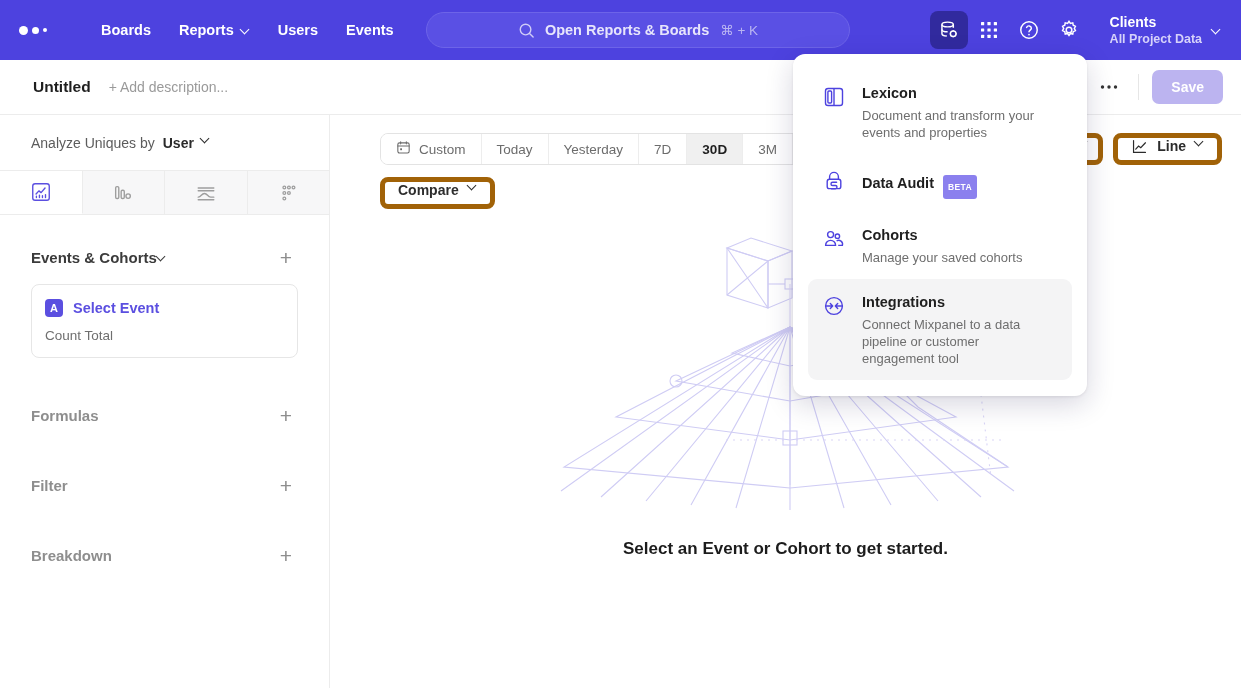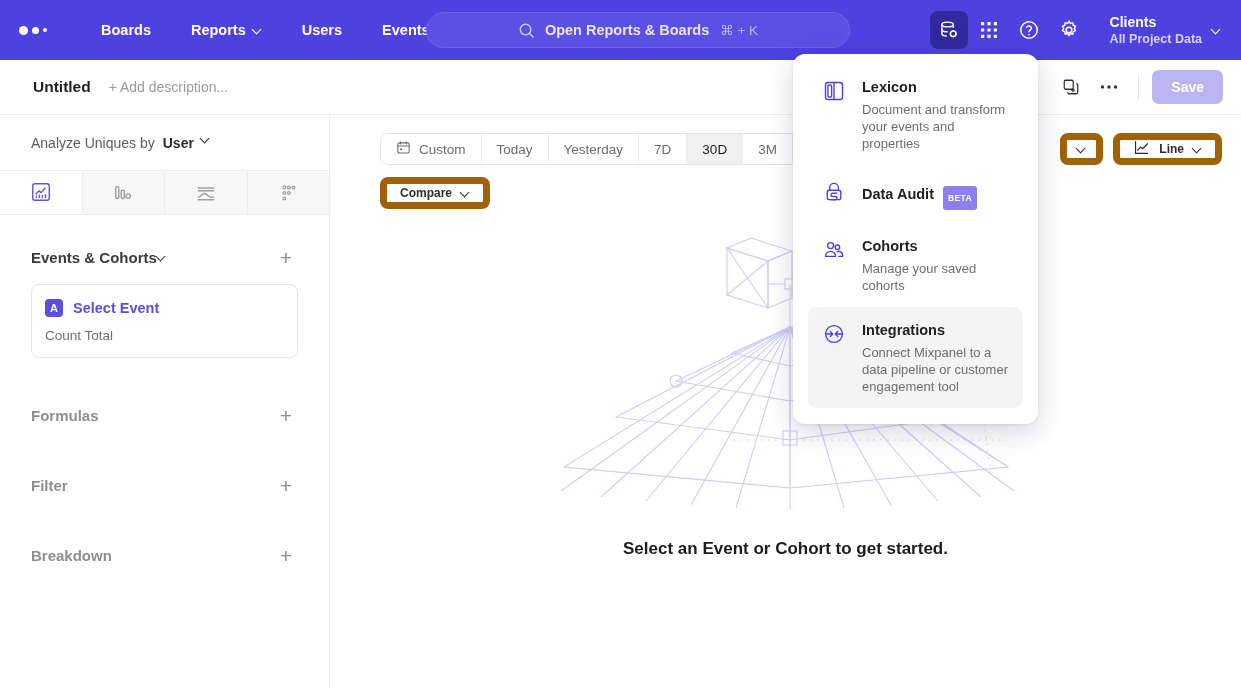--- a/index.html
+++ b/index.html
@@ -19,21 +19,21 @@
     width: 1241px; height: 60px;
     background: #4d42df;
     display: flex; align-items: center;
     z-index: 5;
   }
   .logo { margin-left: 19px; display: flex; align-items: center; gap: 4px; height: 60px; }
   .logo .d1 { width: 9px; height: 9px; border-radius: 50%; background: #fff; }
   .logo .d2 { width: 7px; height: 7px; border-radius: 50%; background: #fff; }
   .logo .d3 { width: 4px; height: 4px; border-radius: 50%; background: #fff; }
 
-  .navlinks { display: flex; align-items: center; margin-left: 42px; gap: 16px; }
+  .navlinks { display: flex; align-items: center; margin-left: 42px; gap: 4px; }
   .navlink {
     color: #ffffff; font-size: 14.5px; font-weight: 600;
     padding: 8px 12px; border-radius: 6px; cursor: pointer;
     display: flex; align-items: center; gap: 7px; white-space: nowrap;
   }
   .chev { display: inline-block; width: 9px; height: 9px; position: relative; }
   .chev::after {
     content: ""; position: absolute; left: 0; top: 0px;
     width: 6px; height: 6px;
     border-right: 1.7px solid currentColor; border-bottom: 1.7px solid currentColor;
@@ -148,44 +148,44 @@
   .tb-row { display: flex; align-items: center; }
   .seg {
     display: flex; border: 1px solid #e3e3e3; border-radius: 8px; overflow: hidden; height: 32px;
   }
   .seg-item {
     display: flex; align-items: center; gap: 8px;
     padding: 0 15px; font-size: 13.5px; color: #6c6c6c;
     border-right: 1px solid #ededed; cursor: pointer; background: #fff;
   }
   .seg-item:last-child { border-right: none; }
-  .seg-item.active { background: #f0f0f0; color: #1f1f1f; font-weight: 400; }
+  .seg-item.active { background: #f0f0f0; color: #1f1f1f; font-weight: 700; }
   .tb-right { margin-left: auto; display: flex; align-items: center; gap: 10px; }
   .pill {
-    display: flex; align-items: center; gap: 9px; height: 32px; padding: 0 13px;
-    border: 7px solid #a16207; border-radius: 8px; background: #fff;
-    font-size: 12px; color: #2b2b2b; font-weight: 600; cursor: pointer;
+    display: flex; align-items: flex-start; gap: 9px; height: 32px; padding: 0 13px;
+    border: 5px solid #a16207; border-radius: 8px; background: #fff;
+    font-size: 14px; color: #2b2b2b; font-weight: 600; cursor: pointer;
   }
   .compare { margin-top: 12px; font-weight: 700; color: #2d2d2d; width: fit-content; }
 
   .empty-wrap {
     position: absolute; left: 0; top: 120px; width: 911px;
     display: flex; flex-direction: column; align-items: center;
   }
   .empty-art { width: 480px; height: 290px; }
   .empty-title { font-size: 17px; font-weight: 700; color: #1c1c1c; margin-top: 14px; }
   .empty-sub { font-size: 14px; color: #8b8b8b; margin-top: 14px; }
   .empty-sub a { color: #5b4fe0; text-decoration: none; font-weight: 600; cursor: pointer; }
 
   
   .dropdown {
-    position: absolute; left: 793px; top: 54px; width: 245px;
+    position: absolute; left: 793px; top: 54px; width: 294px;
     background: #fff; border-radius: 12px;
     box-shadow: 0 8px 28px rgba(25,20,80,.18), 0 1px 3px rgba(0,0,0,.08);
-    padding: 10px 15px 16px 15px; z-index: 20;
+    padding: 16px 15px 16px 15px; z-index: 20;
   }
   .dd-item {
     display: flex; gap: 16px; padding: 13px 14px; border-radius: 9px; cursor: pointer;
   }
   .dd-item.hovered { background: #f4f4f5; }
   .dd-ico { flex: 0 0 24px; color: #4d42df; margin-top: 2px; }
   .dd-title {
     font-size: 14.5px; font-weight: 700; color: #1f1f1f;
     display: flex; align-items: center; gap: 9px; line-height: 20px;
   }

